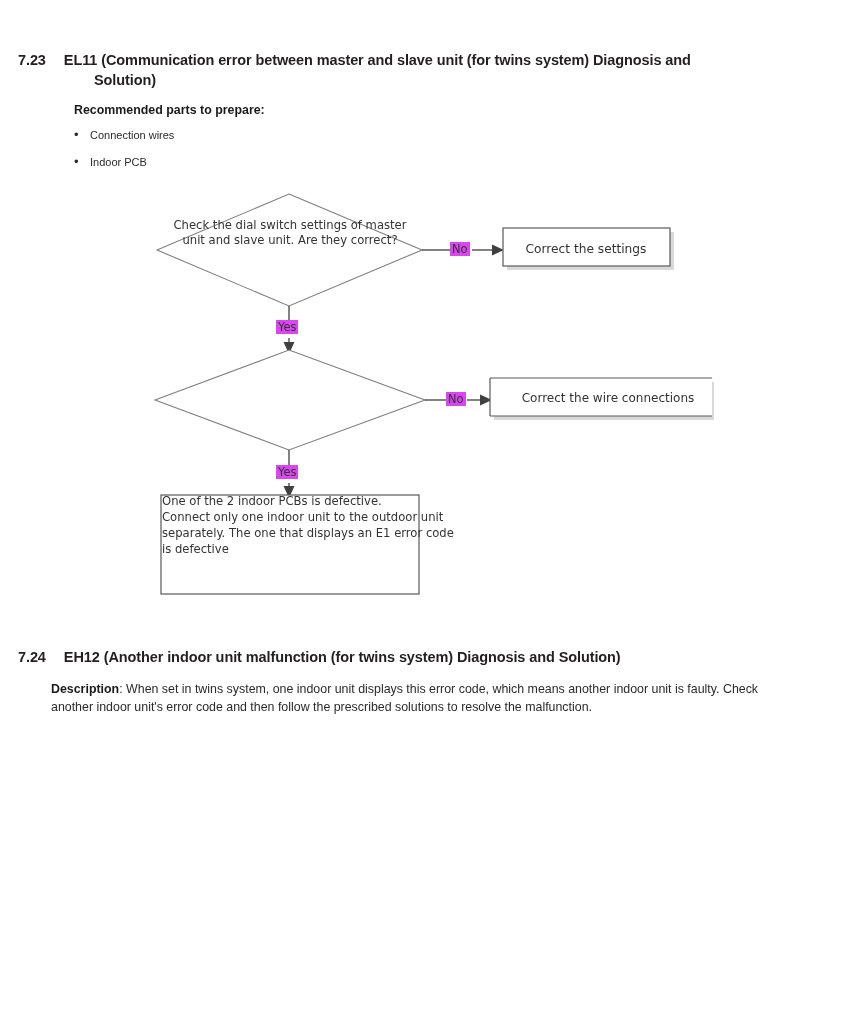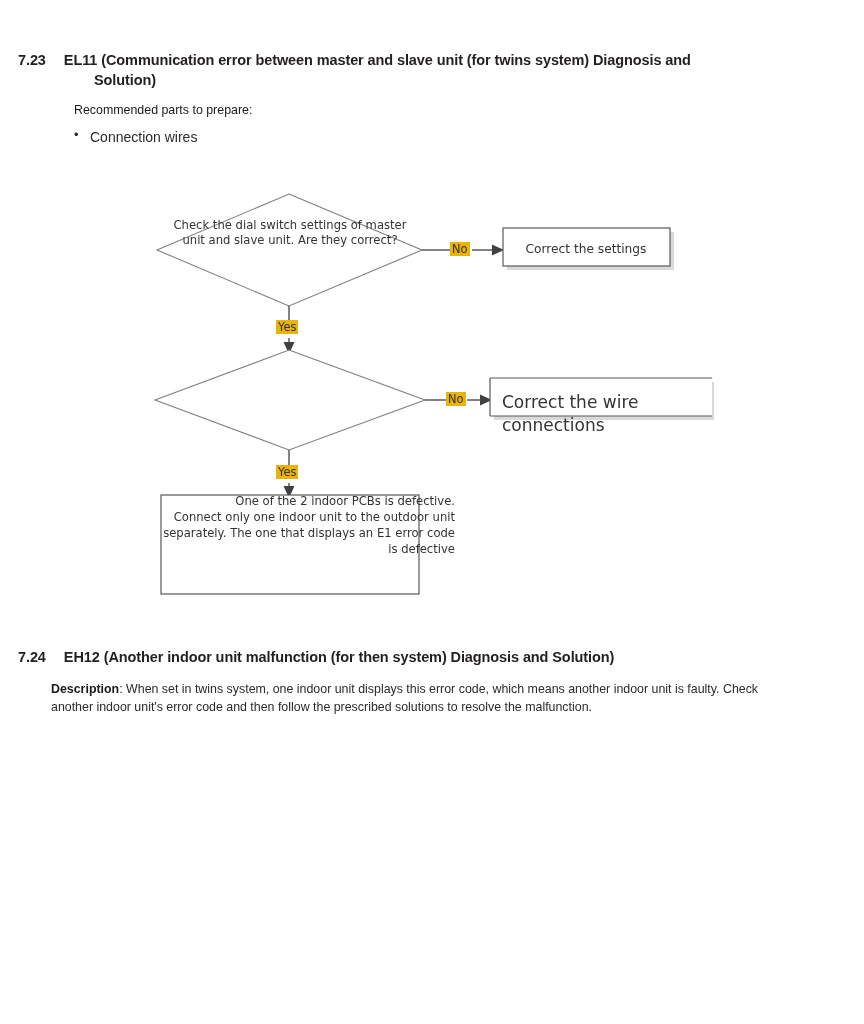--- a/index.html
+++ b/index.html
@@ -61,36 +61,36 @@
   
   .body-text {
     position: absolute;
     font-size: 12.4px;
     line-height: 1.42;
     color: #2b2b2b;
   }
   .body-text b { font-weight: bold; color: #1a1a1a; }
 
   .desc-1 { left: 56px; top: 75px; width: 720px; }
-  .parts-label { left: 56px; top: 102px; width: 420px; font-weight: normal; color: #1a1a1a; padding-left: 18px; }
+  .parts-label { left: 56px; top: 102px; width: 420px; font-weight: bold; color: #1a1a1a; padding-left: 18px; }
   .desc-2 { left: 51px; top: 681px; width: 712px; }
 
   .bullet-list {
     position: absolute;
     left: 72px;
     top: 128px;
     width: 420px;
     margin: 0;
     padding: 0;
     list-style: none;
   }
   .bullet-list li {
     position: relative;
     padding-left: 18px;
-    font-size: 14px;
+    font-size: 11px;
     line-height: 1.3;
     color: #2b2b2b;
     margin-bottom: 13px;
   }
   .bullet-list li::before {
     content: "\2022";
     position: absolute;
     left: 2px;
     top: -1px;
     font-size: 13px;
@@ -138,41 +138,41 @@
     left: 506px;
     top: 61px;
     width: 160px;
     text-align: center;
     font-size: 12.2px;
   }
   .box-label-2 {
     left: 494px;
     top: 211px;
     width: 220px;
-    text-align: left;
+    text-align: center;
     padding-left: 8px;
-    font-size: 17px;
+    font-size: 12px;
     box-sizing: border-box;
   }
   .box-label-3 {
     left: 162px;
     top: 314px;
     width: 293px;
-    text-align: right;
+    text-align: left;
     font-size: 11.6px;
     line-height: 1.37;
   }
 
   
   .edge-label {
     position: absolute;
     font-family: "DejaVu Sans", sans-serif;
     font-size: 11.4px;
     color: #333333;
-    background: #eab308;
+    background: #d946ef;
     padding: 0 2px;
     text-align: center;
   }
   .lbl-no-1 { left: 450px; top: 62px; }
   .lbl-no-2 { left: 446px; top: 212px; }
   .lbl-yes-1 { left: 276px; top: 140px; }
   .lbl-yes-2 { left: 276px; top: 285px; }
 </style>
 </head>
 <body>
@@ -184,20 +184,21 @@
       <span class="num">7.23</span>&nbsp;
       <span>EL11 (Communication error between master and slave unit (for twins system) Diagnosis and Solution)</span>
     </span>
   </div>
 
 
   <div class="body-text parts-label">Recommended parts to prepare:</div>
 
   <ul class="bullet-list">
     <li>Connection wires</li>
+    <li>Indoor PCB</li>
   </ul>
 
   <div class="flowchart">
 
     <svg width="864" height="430" viewBox="0 0 864 430">
 
       <rect x="507" y="52" width="167" height="38" fill="#d9d9d9"></rect>
       <rect x="494" y="202" width="220" height="38" fill="#d9d9d9"></rect>
 
       <polygon points="289,14 422,70 289,126 157,70" fill="#ffffff" stroke="#7f7f7f" stroke-width="1.1"></polygon>
@@ -243,21 +244,21 @@
     <div class="edge-label lbl-no-1">No</div>
     <div class="edge-label lbl-no-2">No</div>
     <div class="edge-label lbl-yes-1">Yes</div>
     <div class="edge-label lbl-yes-2">Yes</div>
 
   </div>
 
   <div class="section-heading heading-724">
     <span class="wrap">
       <span class="num">7.24</span>&nbsp;
-      <span>EH12 (Another indoor unit malfunction (for then system) Diagnosis and Solution)</span>
+      <span>EH12 (Another indoor unit malfunction (for twins system) Diagnosis and Solution)</span>
     </span>
   </div>
 
   <div class="body-text desc-2">
     <b>Description</b><span>: When set in twins system,  one indoor unit displays this error code, which means another indoor unit is faulty. Check another indoor unit's error code and then follow the prescribed solutions to resolve the malfunction.</span>
   </div>
 
 </div>
 
 </body></html>

